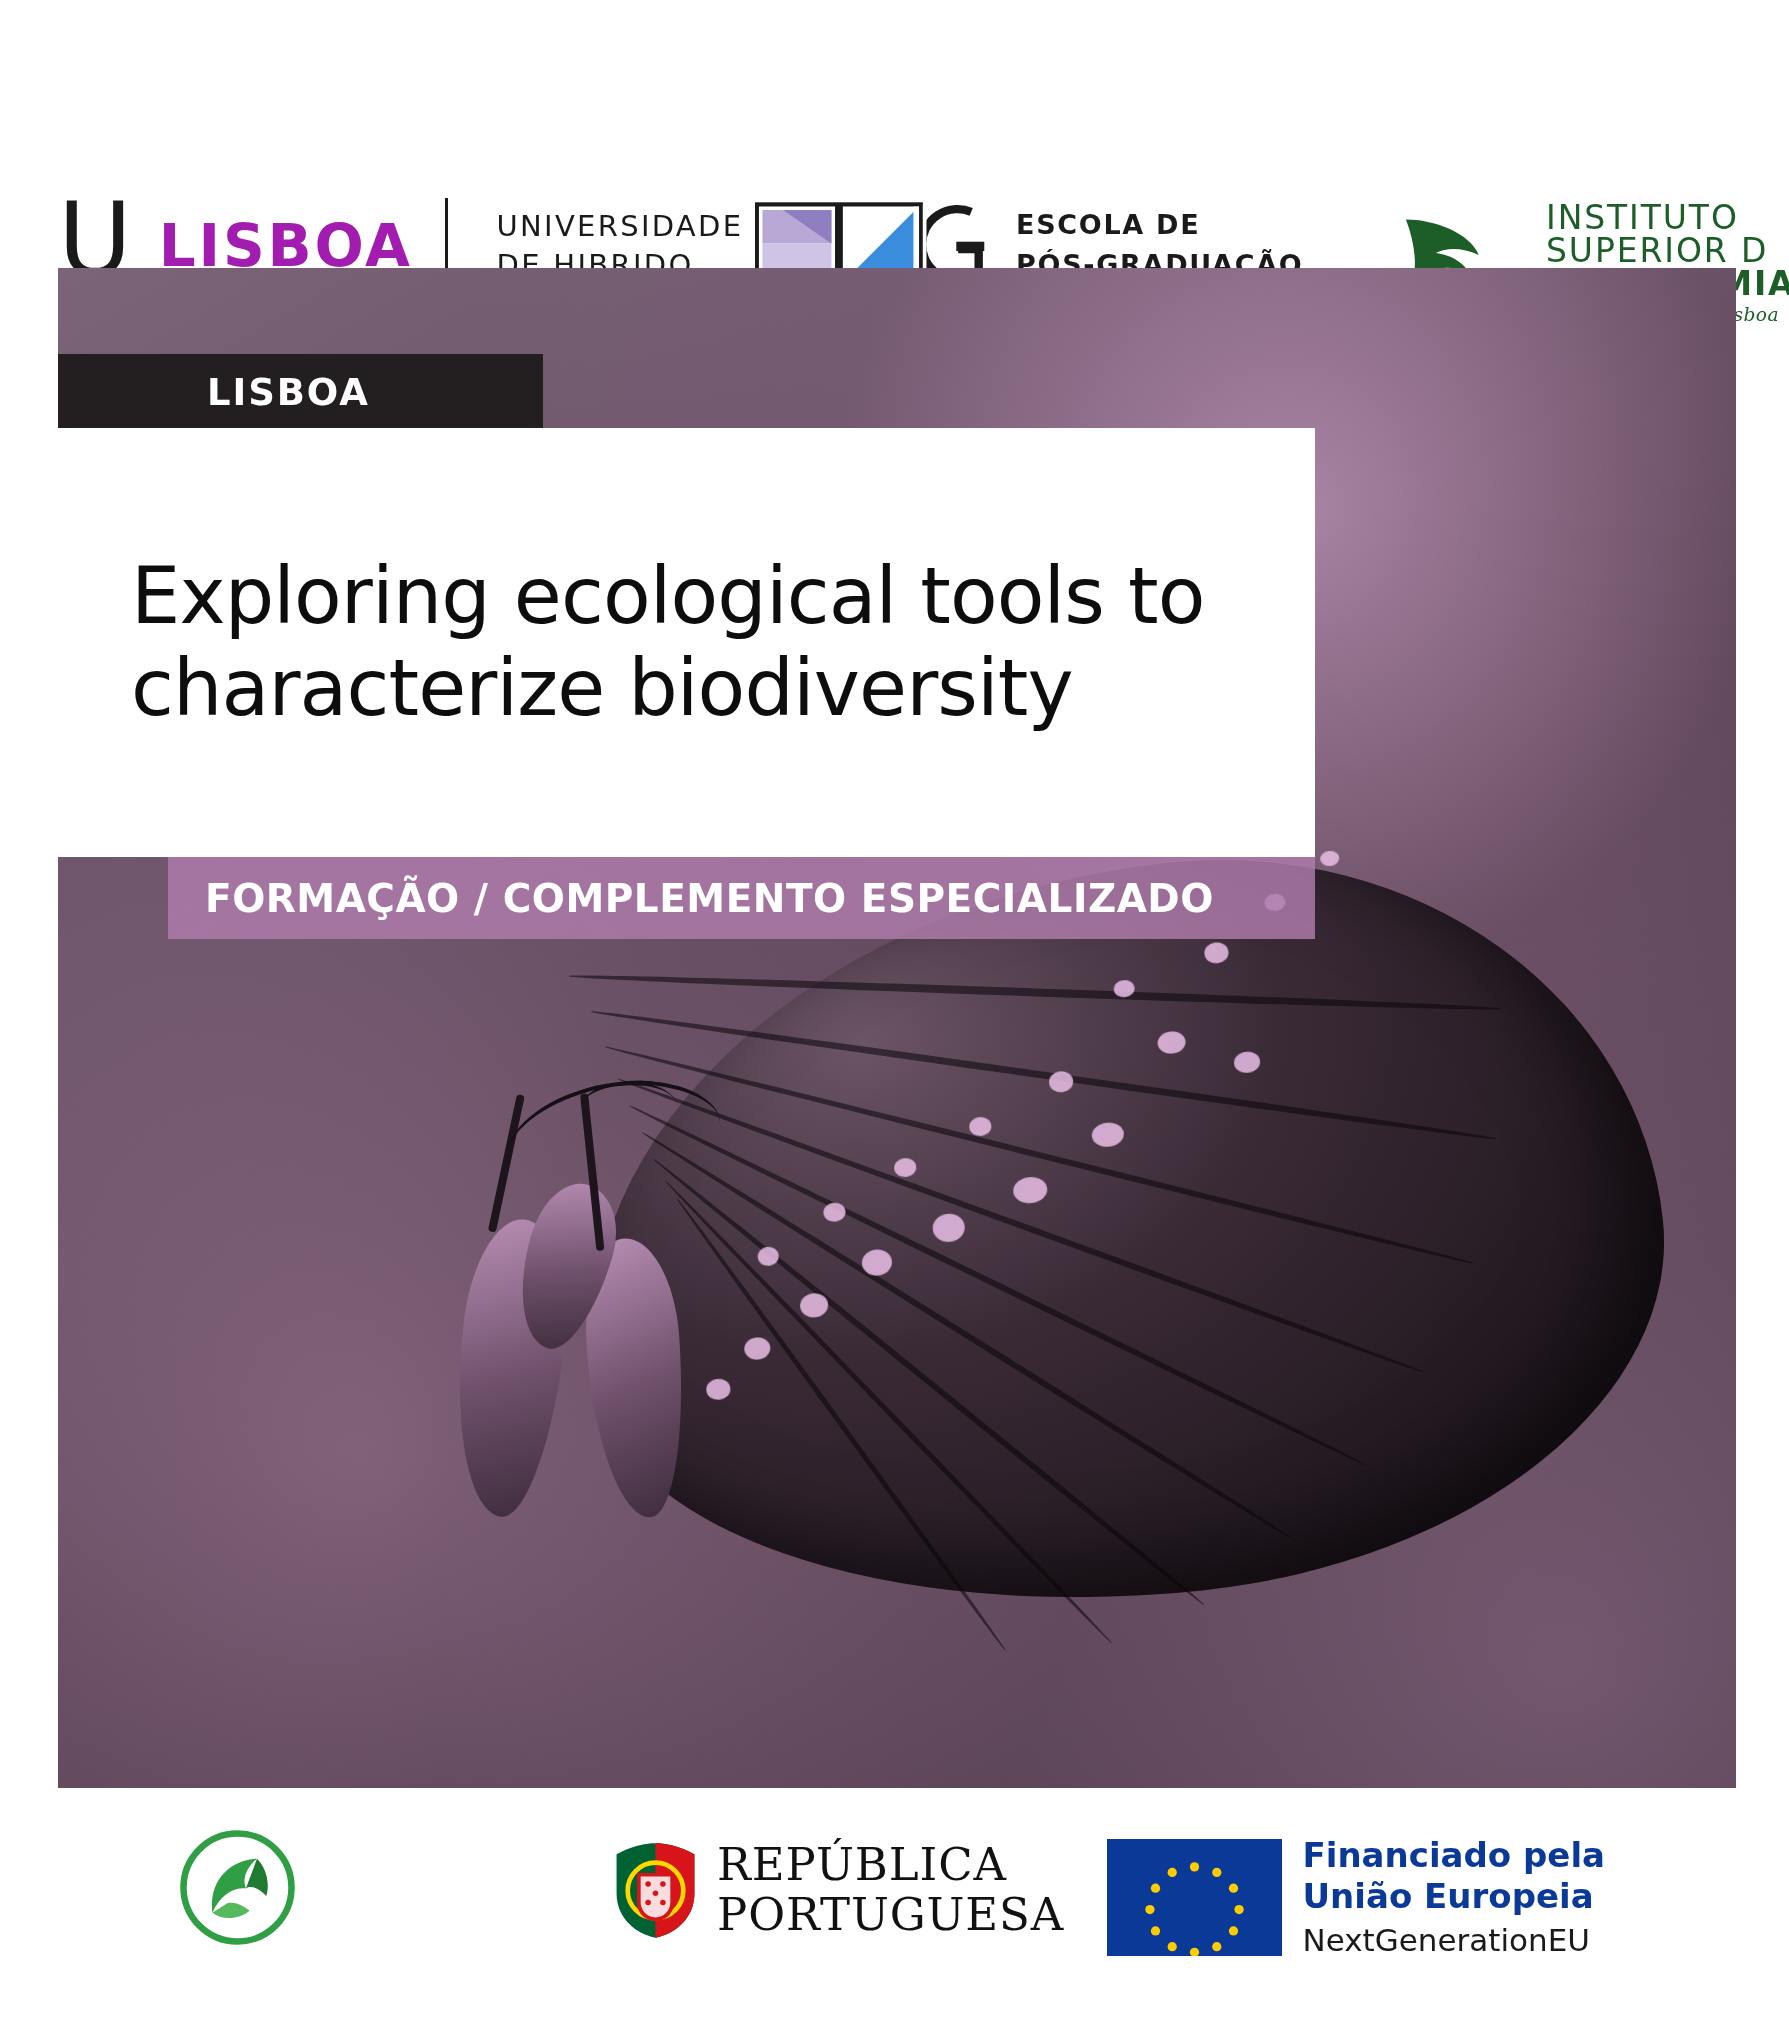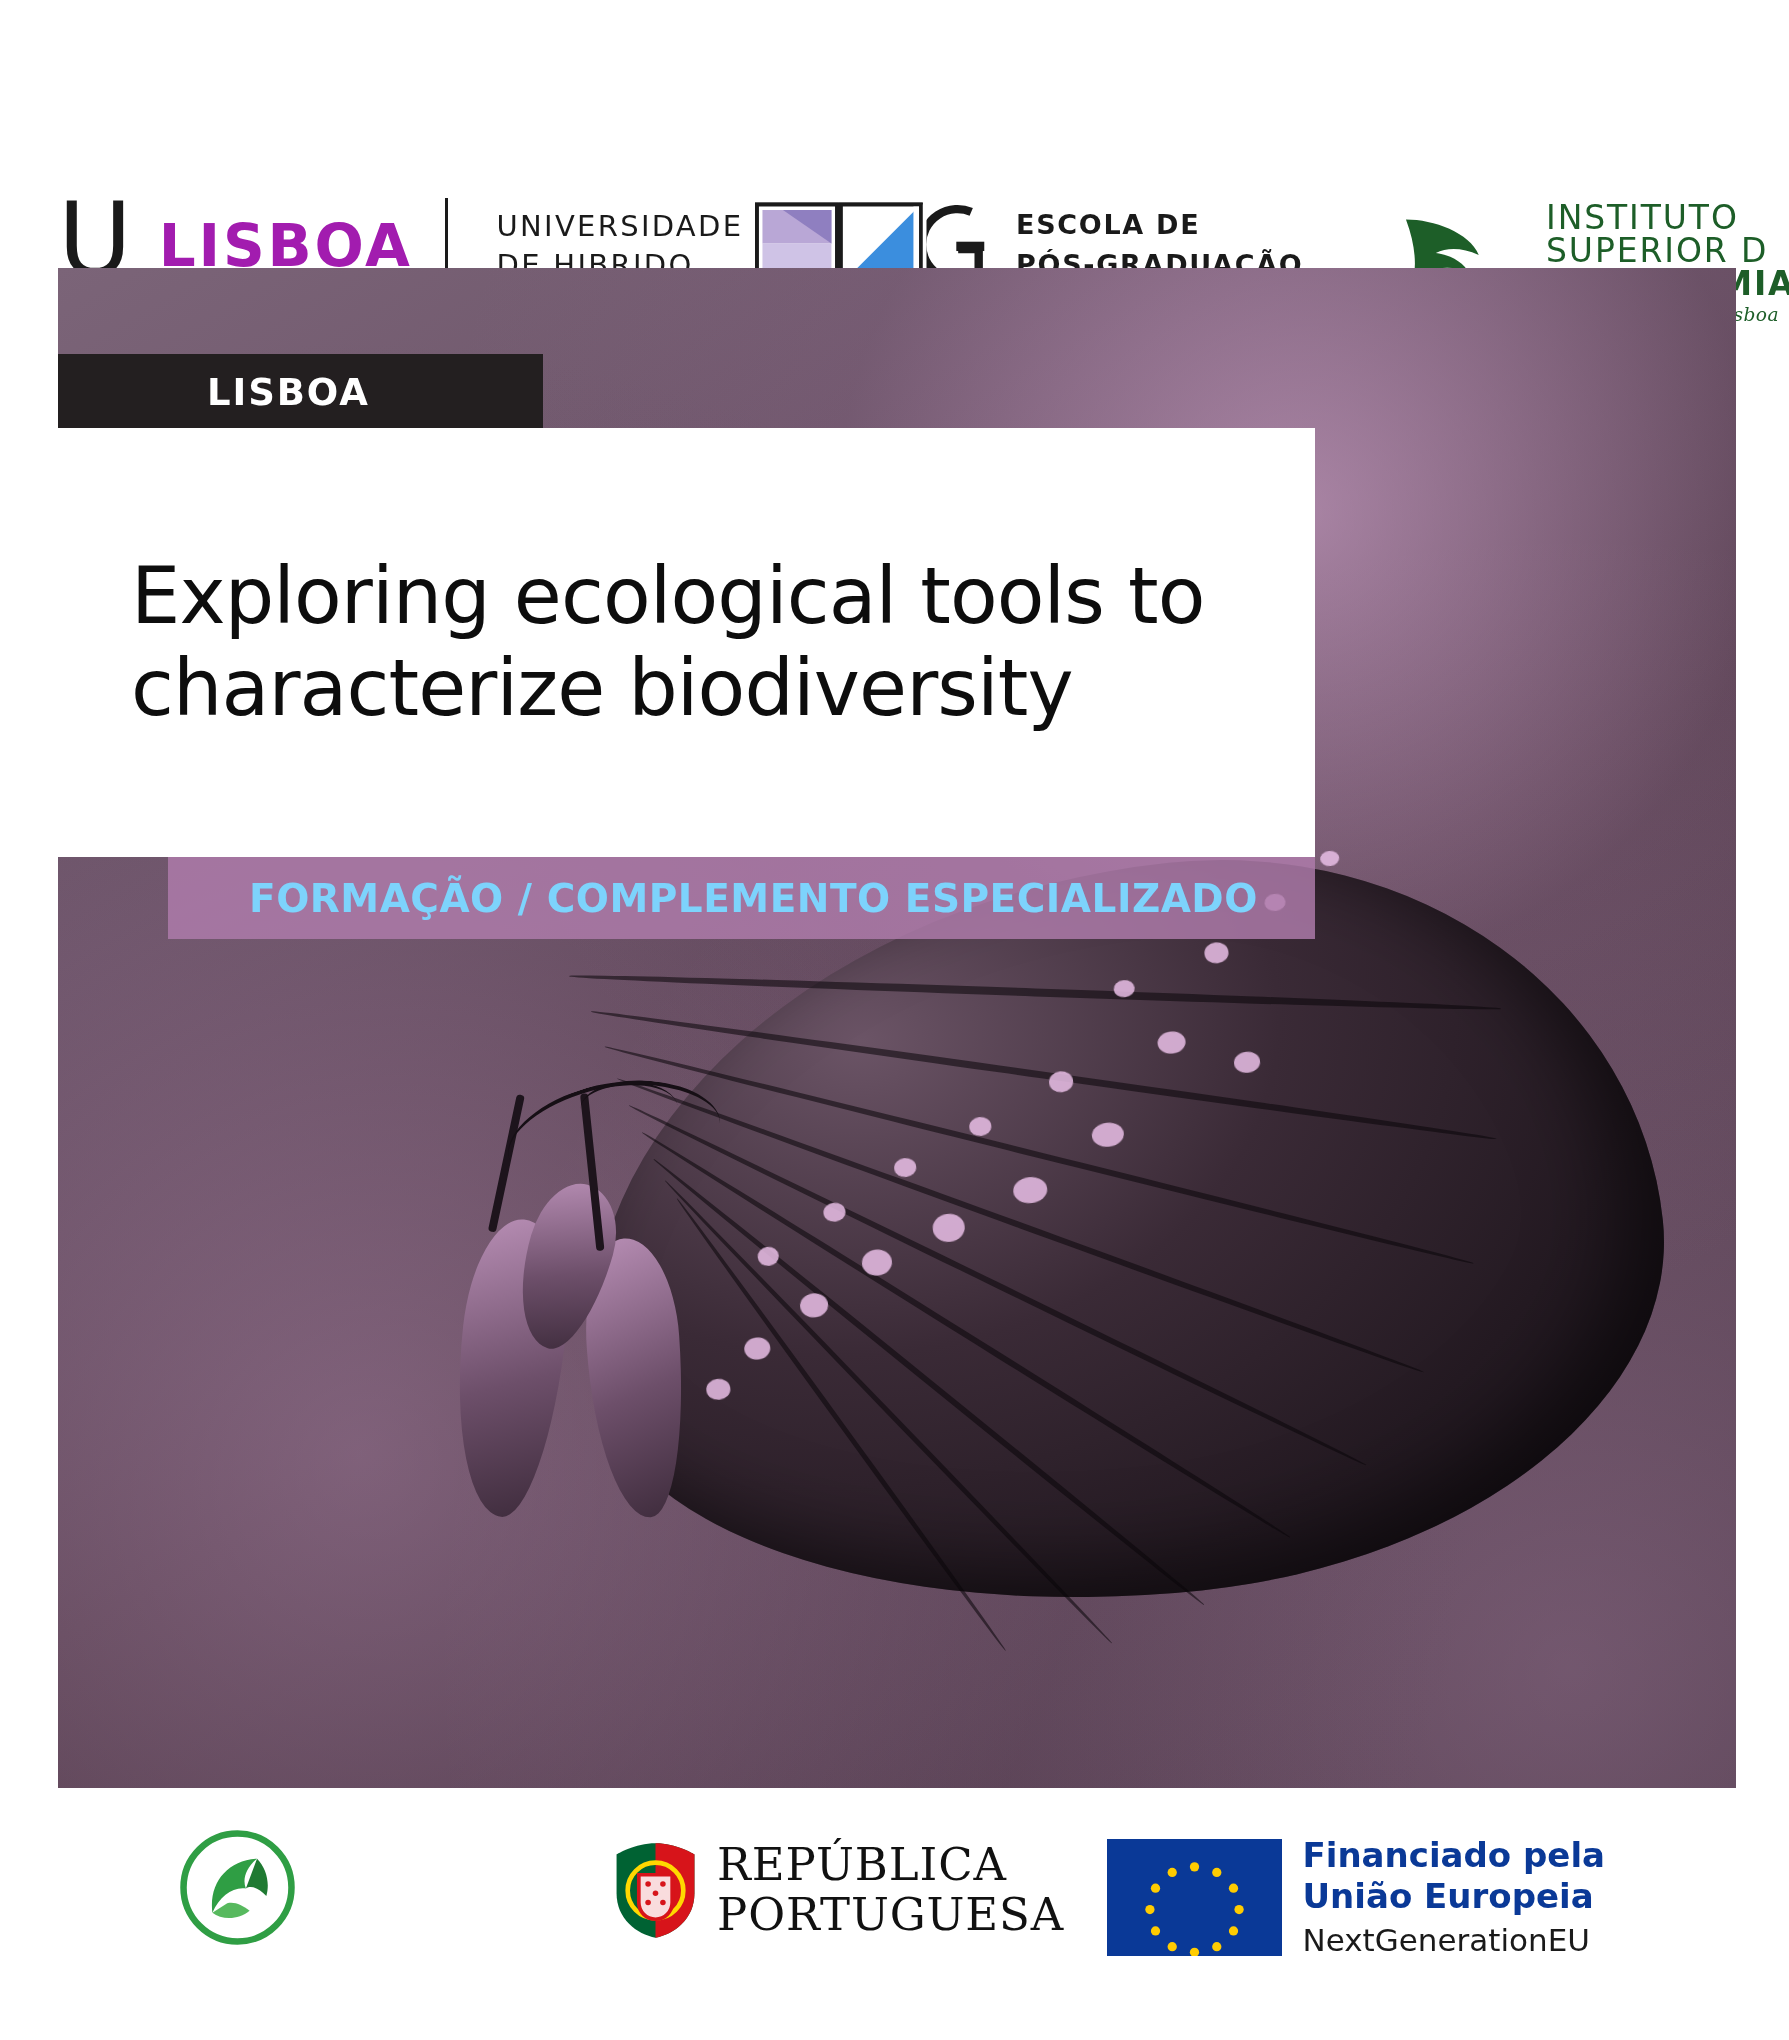--- a/index.html
+++ b/index.html
@@ -246,26 +246,26 @@
     position: absolute;
     left: 110px;
     top: 589px;
     width: 1147px;
     height: 82px;
     background: rgba(176,124,172,0.82);
     display: flex;
     align-items: center;
   }
   .subtitle-band span {
-    color: #7dd3fc;
+    color: #ffffff;
     font-family: "DejaVu Sans", sans-serif;
     font-weight: 700;
     font-size: 39px;
     letter-spacing: 0.5px;
-    margin-left: 81px;
+    margin-left: 37px;
   }
 
   
   .bottom-logos {
     position: absolute;
     left: 0;
     top: 1818px;
     width: 1790px;
     height: 186px;
   }

